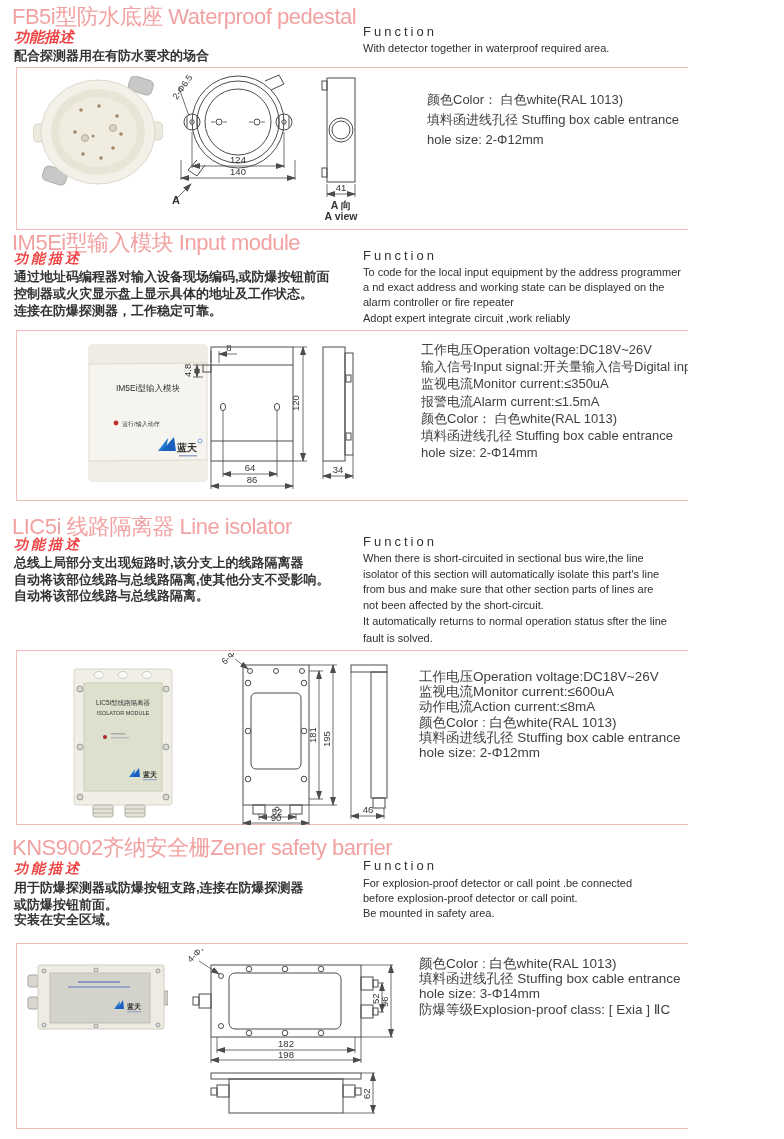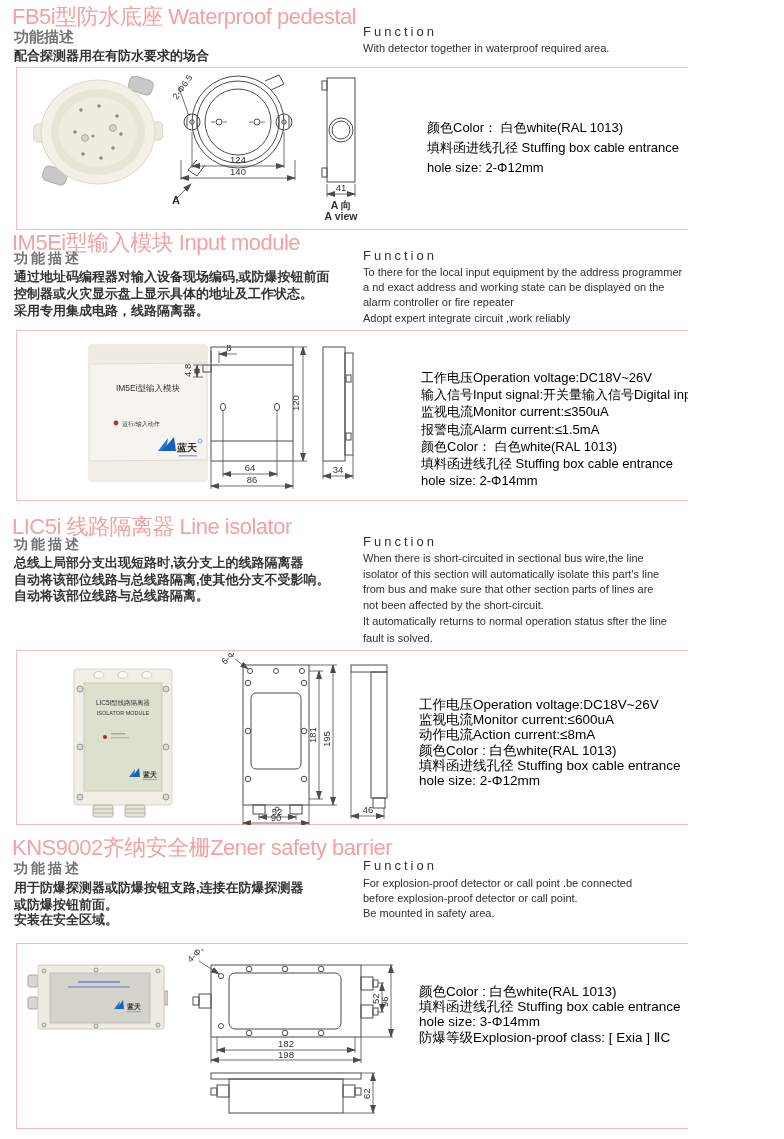--- a/index.html
+++ b/index.html
@@ -1,26 +1,26 @@
 <!DOCTYPE html>
 <html><head>
 <meta charset="utf-8">
 <style>
   html,body{margin:0;padding:0;background:#ffffff;}
   .page{position:relative;width:688px;height:1139px;background:#fff;overflow:hidden;
         font-family:"Liberation Sans",sans-serif;color:#3a3a3a;}
   .t{position:absolute;left:12px;font-size:22px;letter-spacing:-0.5px;color:#f2a2a2;white-space:nowrap;}
-  .dh{position:absolute;left:14px;font-size:15px;font-weight:bold;color:#737373;white-space:nowrap;}
+  .dh{position:absolute;left:14px;font-size:15px;font-weight:bold;color:#ef4444;white-space:nowrap;font-style:italic;}
   .dh.sp{font-weight:600;letter-spacing:3px;font-size:14px;}
   .dl{position:absolute;left:14px;font-size:13px;font-weight:bold;color:#333;white-space:nowrap;}
   .fh{position:absolute;left:363px;font-size:13px;letter-spacing:3px;color:#333;
       font-family:Liberation Sans, sans-serif;white-space:nowrap;}
   .fl{position:absolute;left:363px;font-size:11px;color:#2f2f2f;white-space:nowrap;}
   .panel{position:absolute;left:16px;width:746px;border:1px solid #f2bcb8;background:#fff;}
-  .spec{position:absolute;font-size:13px;color:#000000;white-space:nowrap;margin-top:28px;}
+  .spec{position:absolute;font-size:13px;color:#404040;white-space:nowrap;}
   .abs{position:absolute;}
   svg{display:block;}
   svg text{font-family:"Liberation Sans",sans-serif;fill:#333;}
   .dim{font-size:9.5px;}
   .lbl{font-size:9px;}
 </style>
 </head>
 <body>
 
 <div class="page">
@@ -129,23 +129,23 @@
       <div>颜色Color： 白色white(RAL 1013)</div>
       <div>填料函进线孔径 Stuffing box cable entrance</div>
       <div>hole size: 2-Φ12mm</div>
     </div>
   </div>
 
   <div class="t" style="top:228px">IM5Ei型输入模块 Input module</div>
   <div class="dh sp" style="top:250px">功能描述</div>
   <div class="dl" style="top:268px">通过地址码编程器对输入设备现场编码,或防爆按钮前面</div>
   <div class="dl" style="top:285px">控制器或火灾显示盘上显示具体的地址及工作状态。</div>
-  <div class="dl" style="top:302px">采用专用集成电路，线路隔离器。</div>
+  <div class="dl" style="top:302px">连接在防爆探测器，工作稳定可靠。</div>
   <div class="fh" style="top:248px">Function</div>
-  <div class="fl" style="top:266px">To there for the local input equipment by the address programmer</div>
+  <div class="fl" style="top:266px">To code for the local input equipment by the address programmer</div>
   <div class="fl" style="top:281px">a nd exact address and working state can be displayed on the</div>
   <div class="fl" style="top:296px">alarm controller or fire repeater</div>
   <div class="fl" style="top:312px">Adopt expert integrate circuit ,work reliably</div>
 
   <div class="panel" style="top:330px;height:169px">
 
     <svg class="abs" style="left:69px;top:12px" width="126" height="140" viewBox="0 0 126 140">
       <rect x="3" y="2" width="118" height="136" rx="2" fill="#f6f4ee" stroke="#dddad0"></rect>
       <rect x="3" y="2" width="118" height="18" fill="#efece4"></rect>
       <rect x="3" y="118" width="118" height="20" fill="#f1eee6"></rect>

